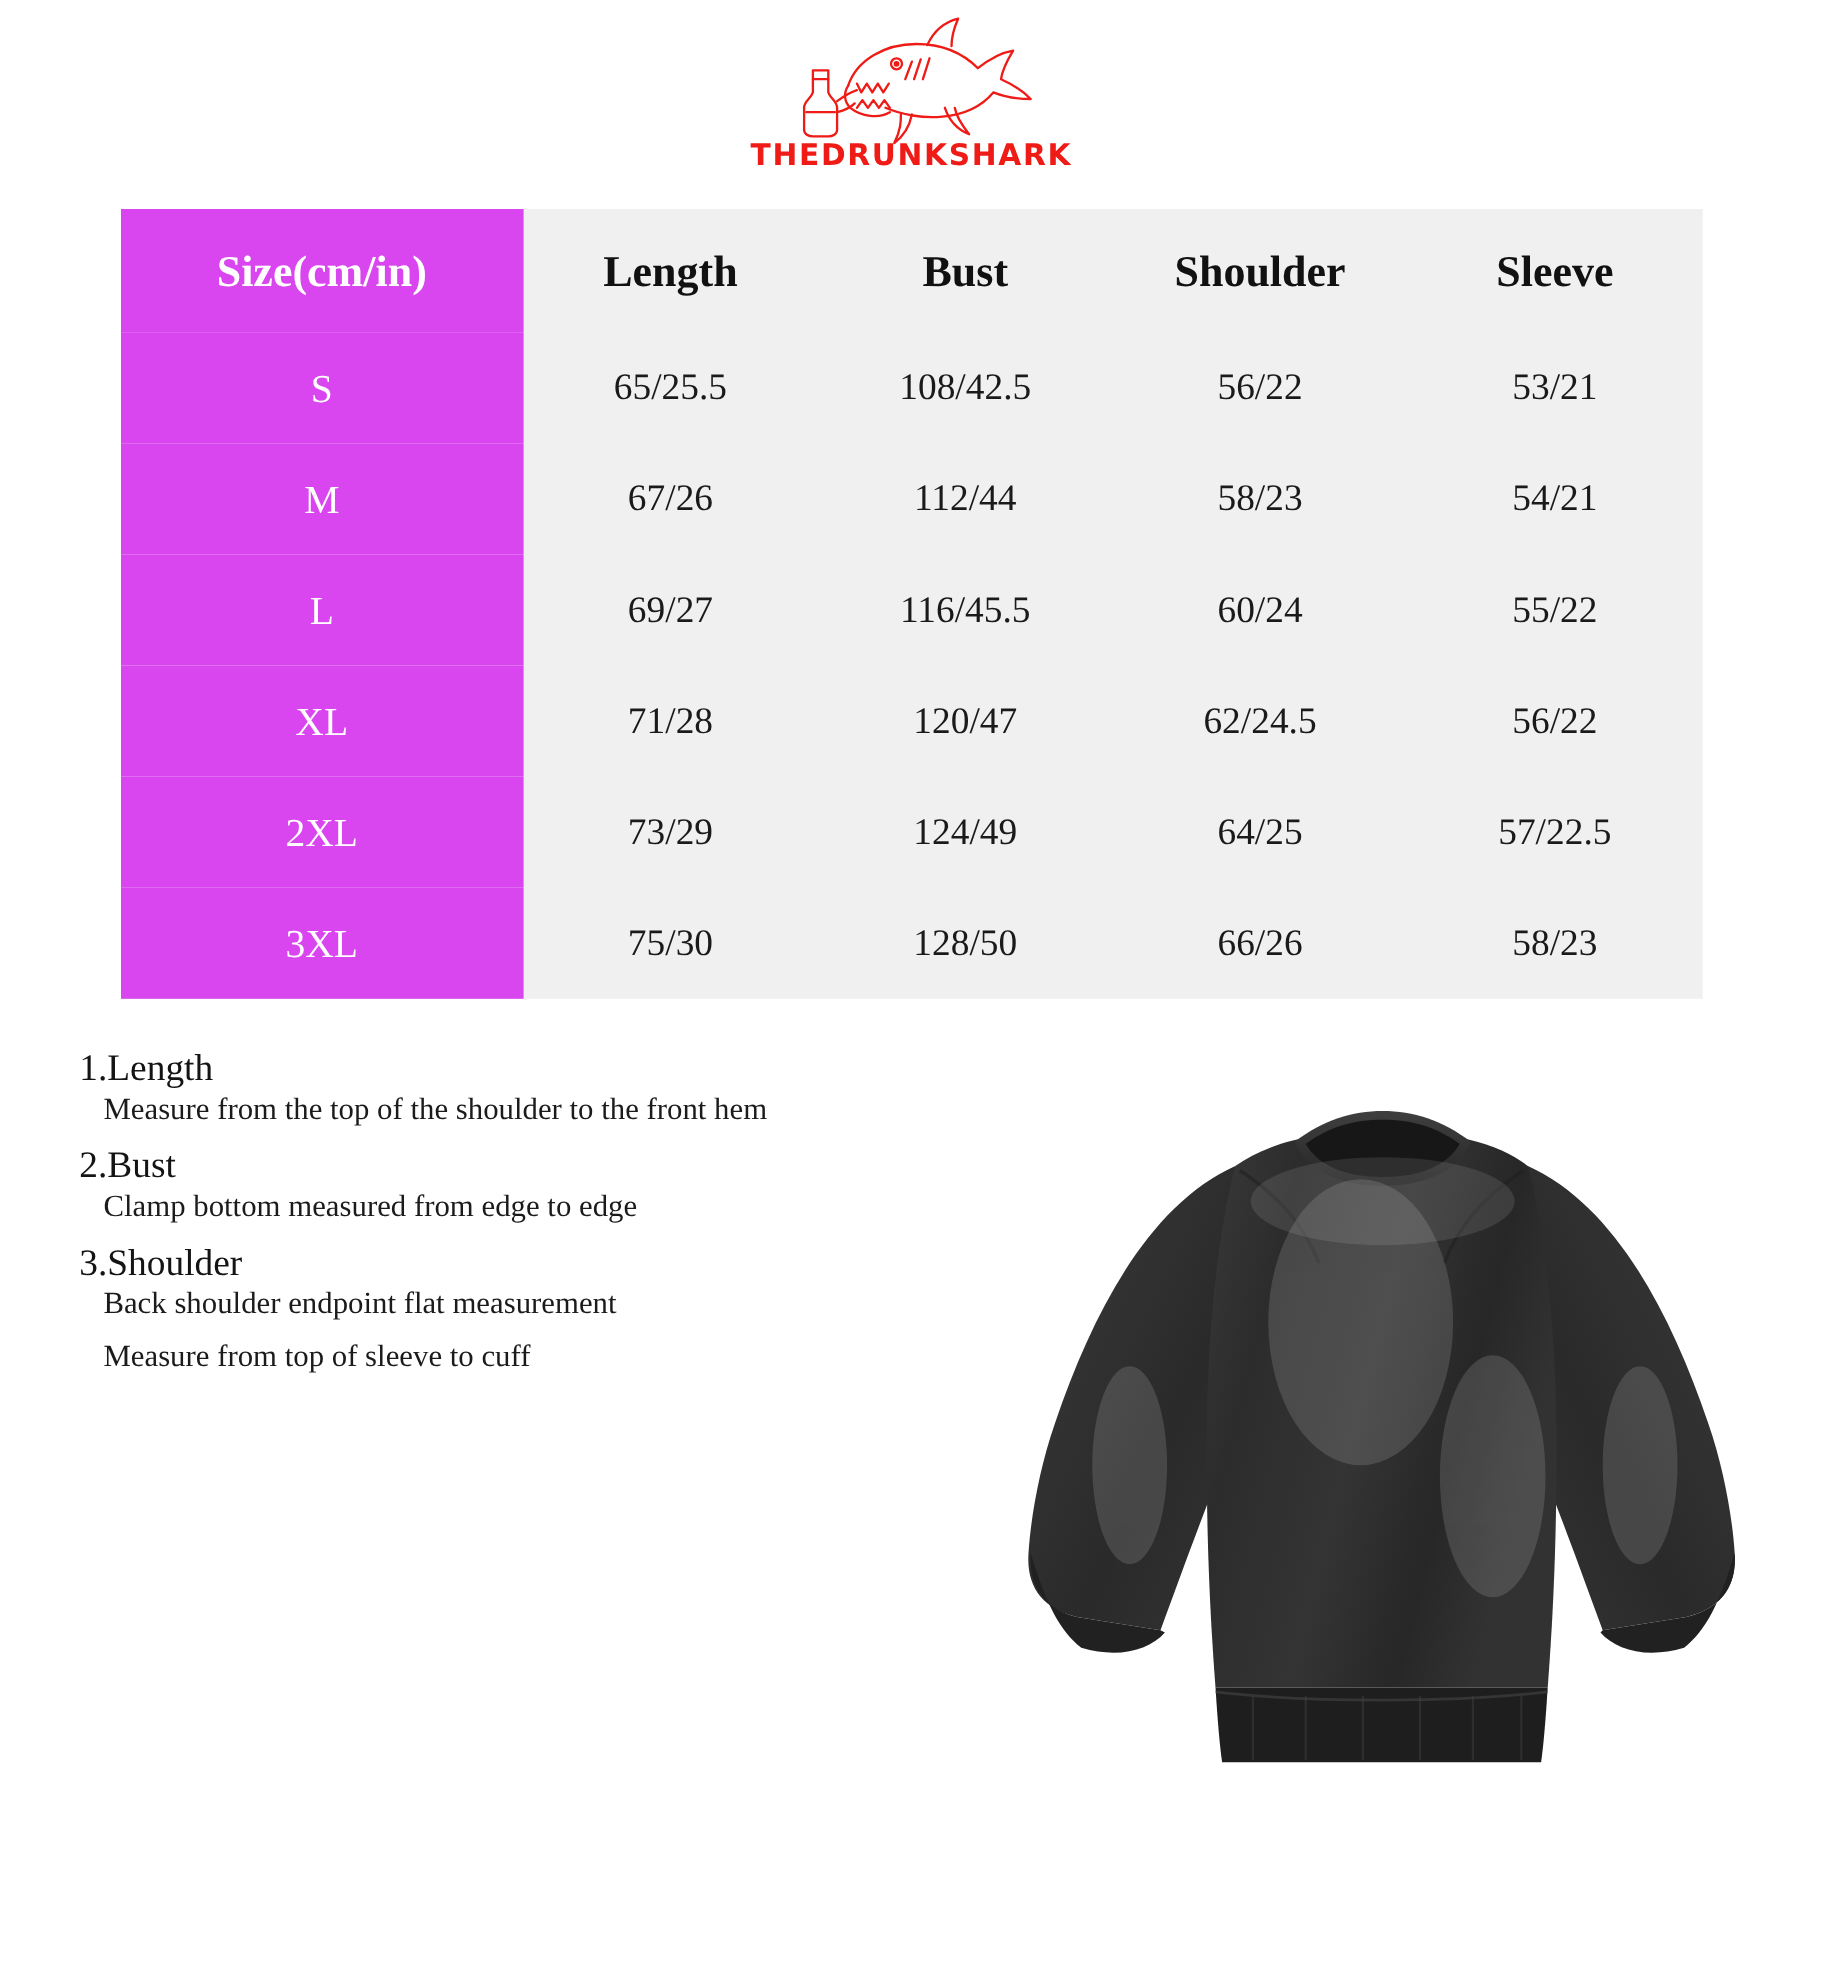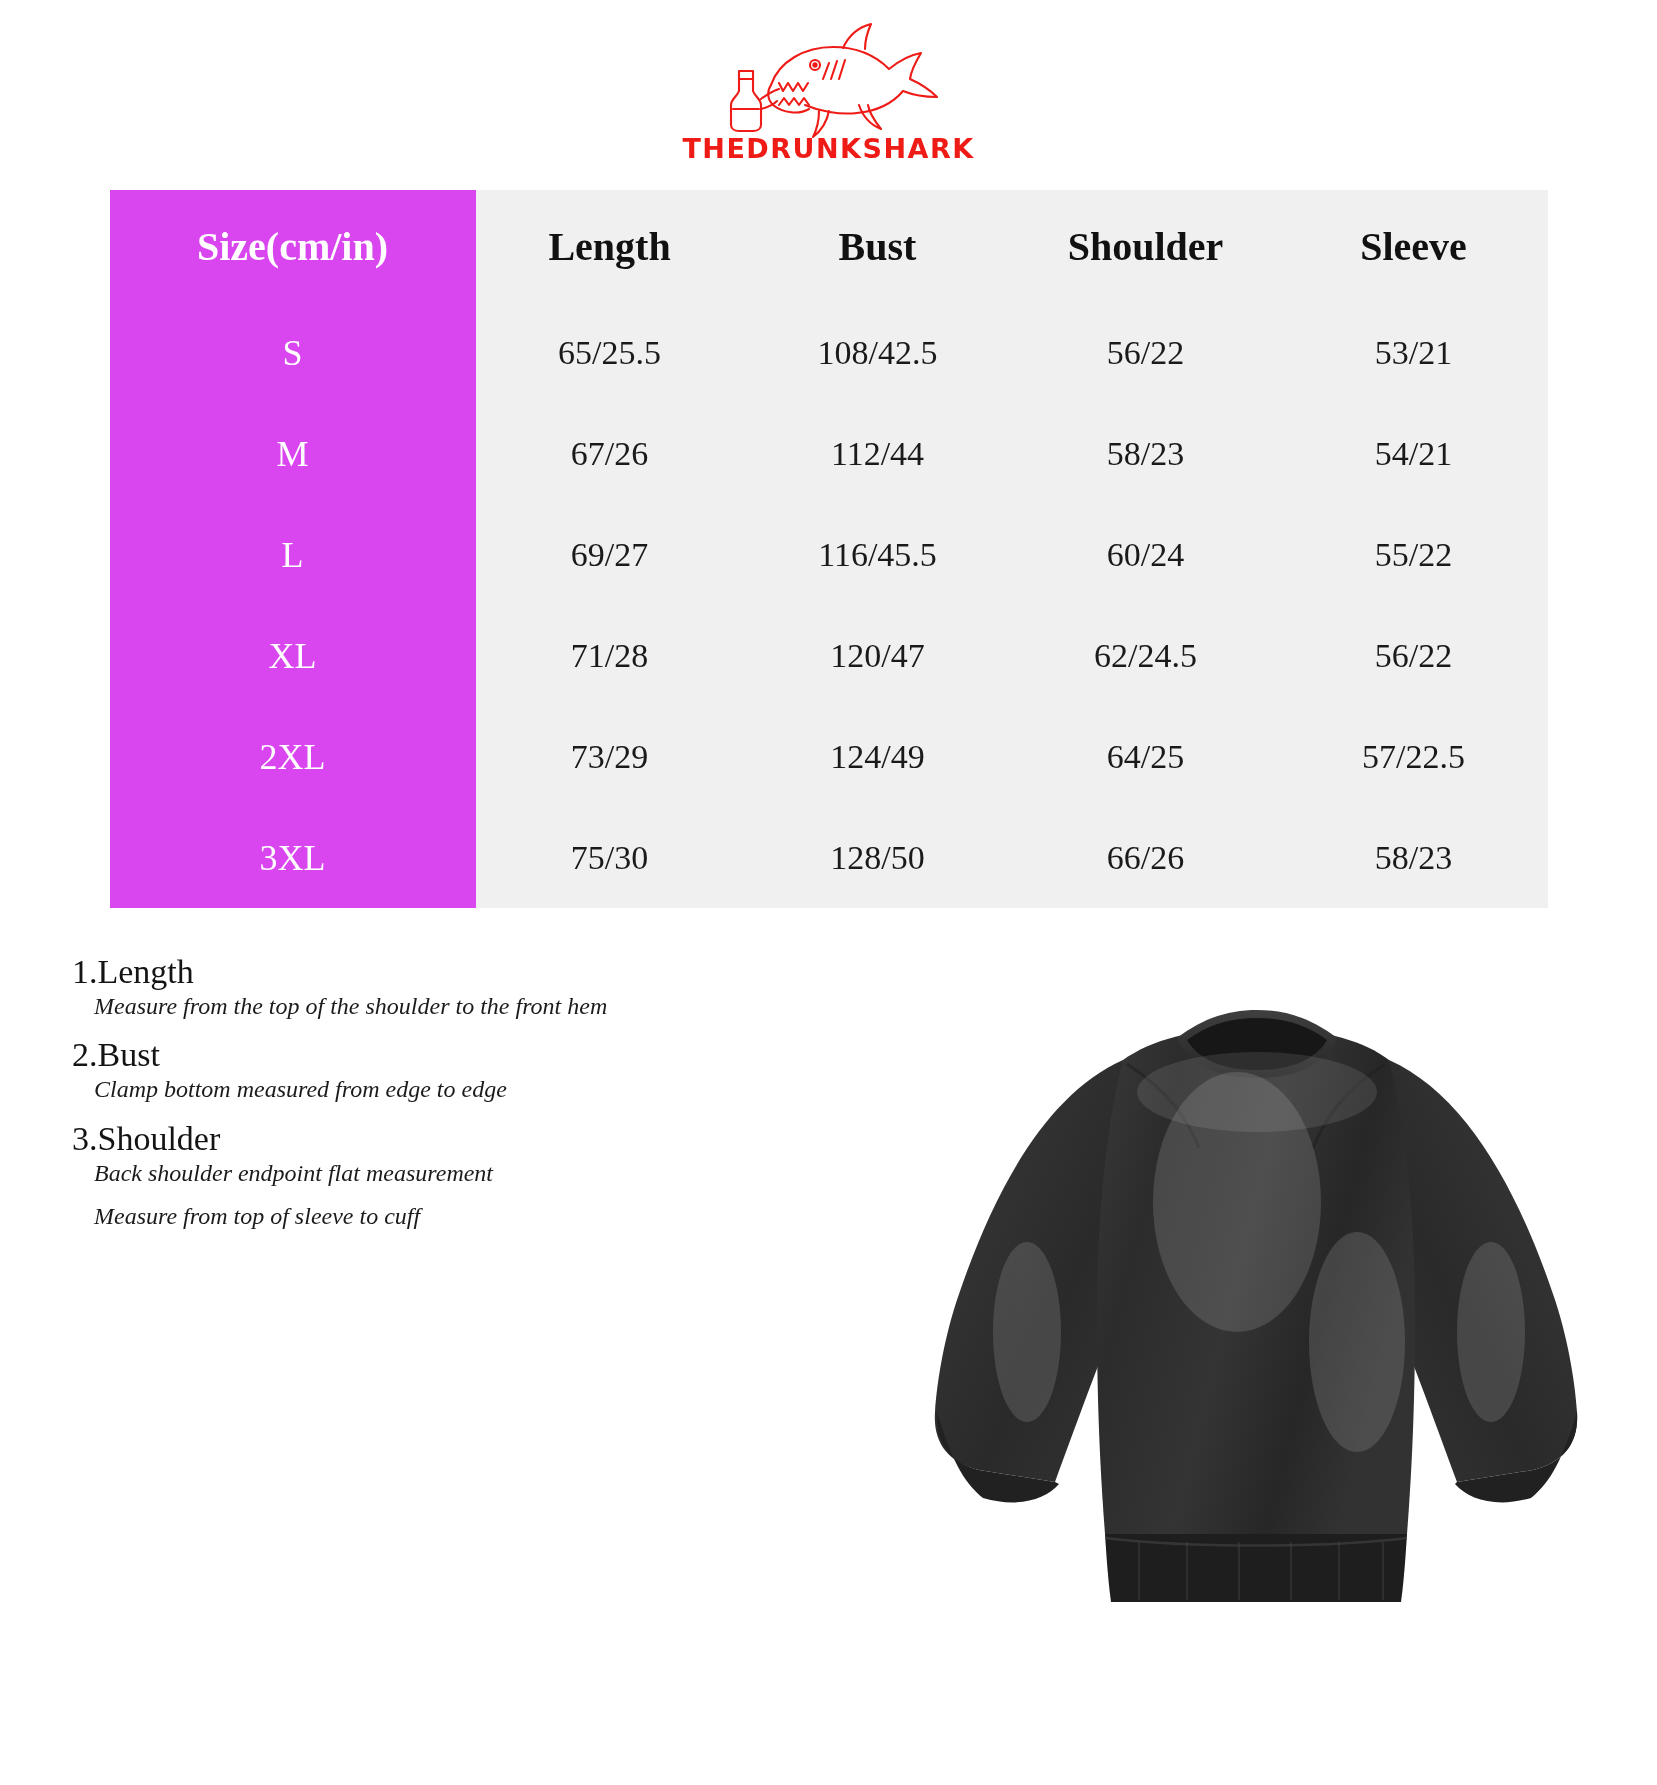--- a/index.html
+++ b/index.html
@@ -15,23 +15,23 @@
     font-family: "Liberation Serif", serif;
     color: #111;
     overflow: hidden;
   }
 
   
   .logo-wrap {
     width: 100%;
     height: 190px;
     display: flex;
-    align-items: flex-start;
+    align-items: center;
     justify-content: center;
-    padding-top: 21px;
+    padding-top: 8px;
   }
   .logo-inner {
     position: relative;
     width: 260px;
     height: 170px;
     display: flex;
     flex-direction: column;
     align-items: center;
     justify-content: flex-start;
   }
@@ -107,26 +107,25 @@
     margin: 14px 0 26px 0;
   }
   .m-item { margin-bottom: 14px; }
   .m-head {
     font-size: 34px;
     line-height: 1.18;
     padding-left: 38px;
     color: #141414;
   }
   .m-desc {
-    font-size: 24px;
+    font-size: 28px;
     line-height: 1.22;
     padding-left: 60px;
     color: #1b1b1b;
     max-width: 760px;
-    font-style: italic;
   }
 
   
   .shirt-wrap {
     position: absolute;
     right: 30px;
     top: -10px;
     width: 740px;
     height: 760px;
   }

